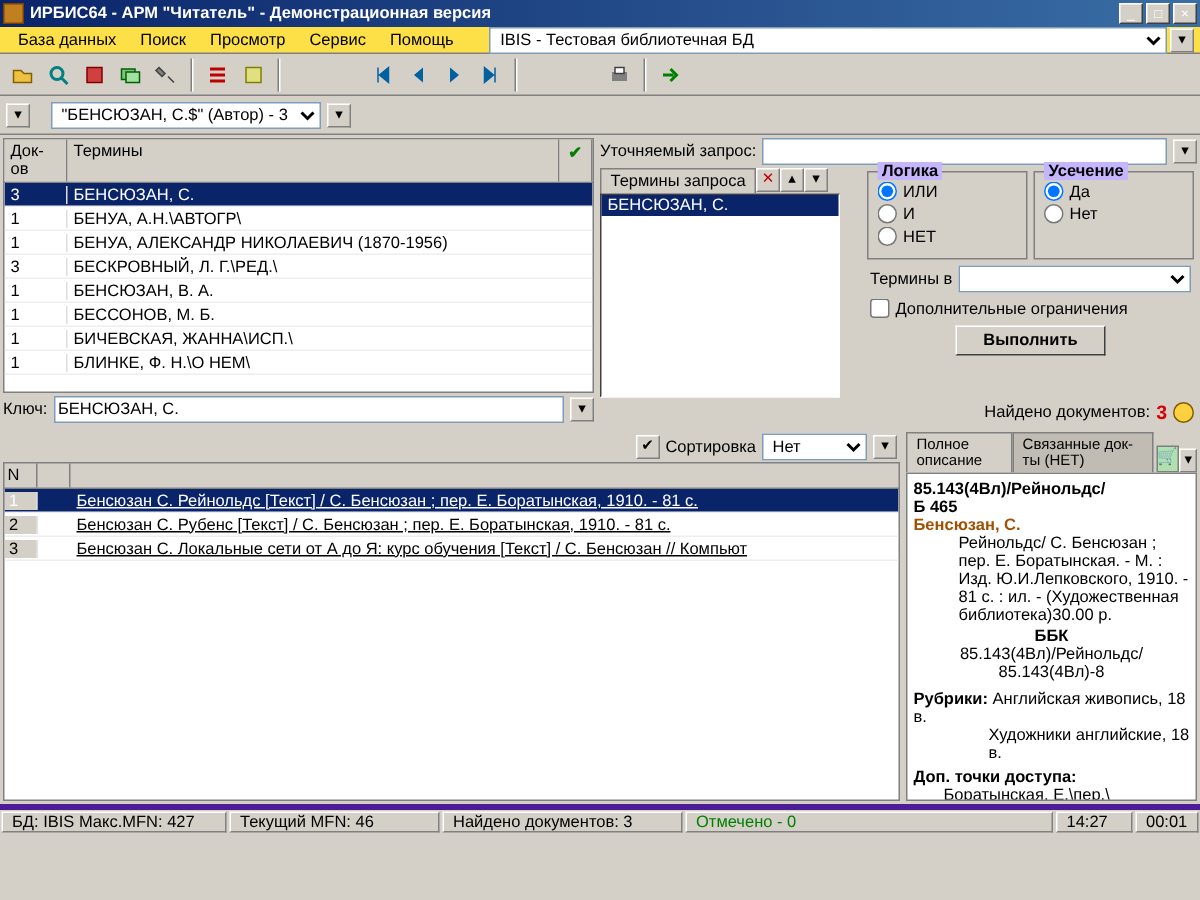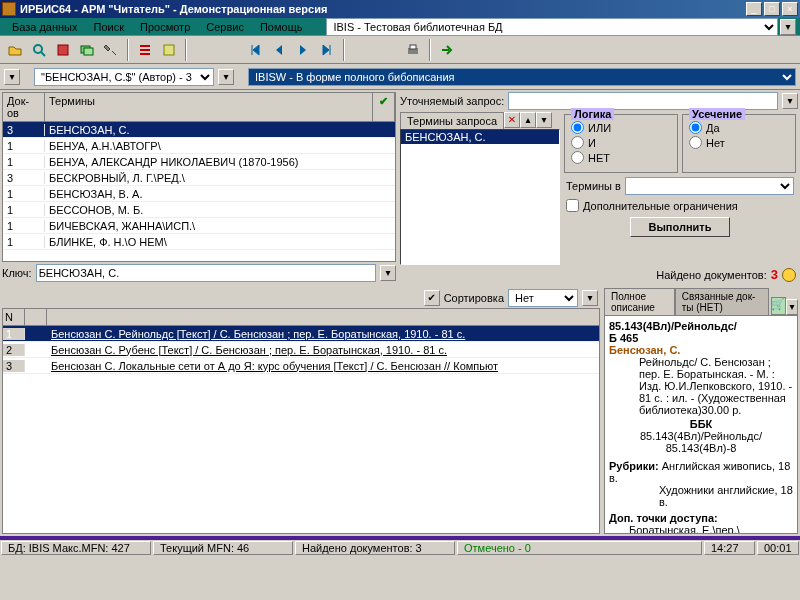--- a/index.html
+++ b/index.html
@@ -1,21 +1,21 @@
 <!DOCTYPE html>
 <html><head>
 <meta charset="utf-8">
 <style>
   * { box-sizing: border-box; margin: 0; padding: 0; font-family: "Tahoma", "MS Sans Serif", sans-serif; font-size: 11px; }
   body { background: #d4d0c8; width: 800px; height: 600px; overflow: hidden; }
   .titlebar { background: linear-gradient(to right, #0a246a, #3a6ea5); color: #fff; height: 18px; display: flex; align-items: center; padding: 0 2px; }
   .titlebar .icon { width: 14px; height: 14px; background: #c08020; margin-right: 4px; border: 1px solid #804000; }
   .title-text { flex: 1; font-weight: bold; }
   .winbtn { width: 16px; height: 14px; background: #d4d0c8; border: 1px solid #fff; border-right-color:#404040; border-bottom-color:#404040; margin-left: 2px; font-size:9px; text-align:center; line-height:12px; font-family:Arial; }
-  .menubar { background: #0f766e; height: 18px; display: flex; align-items: center; padding: 0 4px; border-bottom: 1px solid #808080; }
+  .menubar { background: #fde047; height: 18px; display: flex; align-items: center; padding: 0 4px; border-bottom: 1px solid #808080; }
   .menu-item { padding: 1px 8px; cursor: default; }
   .menu-sep { flex: 0 0 12px; }
   .db-combo { flex: 1; margin-left: 4px; }
   select, input[type=text] { font-size: 11px; background: #fff; border: 1px solid #7f9db9; height: 18px; padding: 0 2px; }
   .toolbar { background: #d4d0c8; height: 28px; display: flex; align-items: center; padding: 2px 4px; border-bottom: 1px solid #808080; gap:2px; }
   .tb-btn { width: 22px; height: 22px; border: 1px solid #d4d0c8; display:flex; align-items:center; justify-content:center; cursor:default; }
   .tb-sep { width: 2px; height: 22px; border-left:1px solid #808080; border-right:1px solid #fff; margin: 0 3px; }
   .search-row { background:#d4d0c8; height: 26px; display:flex; align-items:center; padding:2px 4px; gap:4px; border-bottom:1px solid #808080;}
   .inset { border:1px solid #404040; border-right-color:#fff; border-bottom-color:#fff; background:#fff; }
   .main-top { display:flex; height: 196px; }
@@ -163,21 +163,20 @@
       </svg>
     </div>
 </div>
 
 <div class="search-row">
   <div class="mini-btn">▾</div>
   <div style="width:6px"></div>
   <select style="width:180px"><option>"БЕНСЮЗАН, С.$" (Автор) - 3</option></select>
   <div class="mini-btn">▾</div>
   <div style="width:6px"></div>
-  <select style="flex:1; background:#0a4080; color:#fff;"><option>IBISW - В форме полного бибописания</option></select>
 </div>
 
 <div class="main-top">
 
   <div class="left-top">
     <div class="dict-head">
       <div class="col c1">Док-ов</div>
       <div class="col c2">Термины</div>
       <div class="col ok">✔</div>
     </div>
@@ -221,21 +220,21 @@
       <div class="mini-btn">▾</div>
     </div>
   </div>
 
   <div class="right-top">
     <div class="qb-top">
       <span>Уточняемый запрос:</span>
       <input type="text" style="flex: 1 1 0%;" value="">
       <div class="mini-btn">▾</div>
     </div>
-    <div style="display:flex; flex:1; gap:2px; margin-top:2px;">
+    <div style="display:flex; flex:1; gap:16px; margin-top:2px;">
       <div style="width:160px; display:flex; flex-direction:column;">
         <div style="display:flex;">
           <div class="tab-like">Термины запроса</div>
           <div class="mini-btn" style="color:#c00000">✕</div>
           <div class="mini-btn">▴</div>
           <div class="mini-btn">▾</div>
         </div>
         <div class="inset" style="flex:1">
           <div style="background:#0a246a;color:#fff;padding:1px 4px">БЕНСЮЗАН, С.</div>
         </div>

